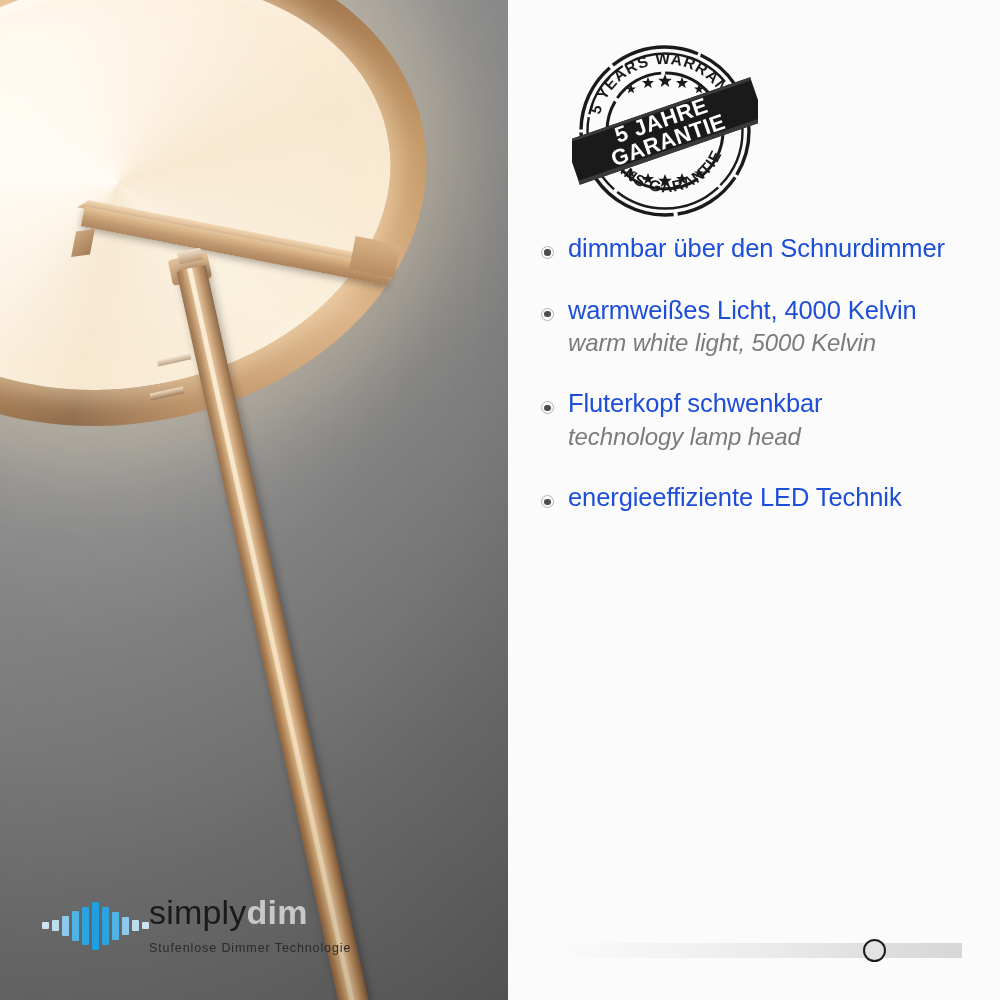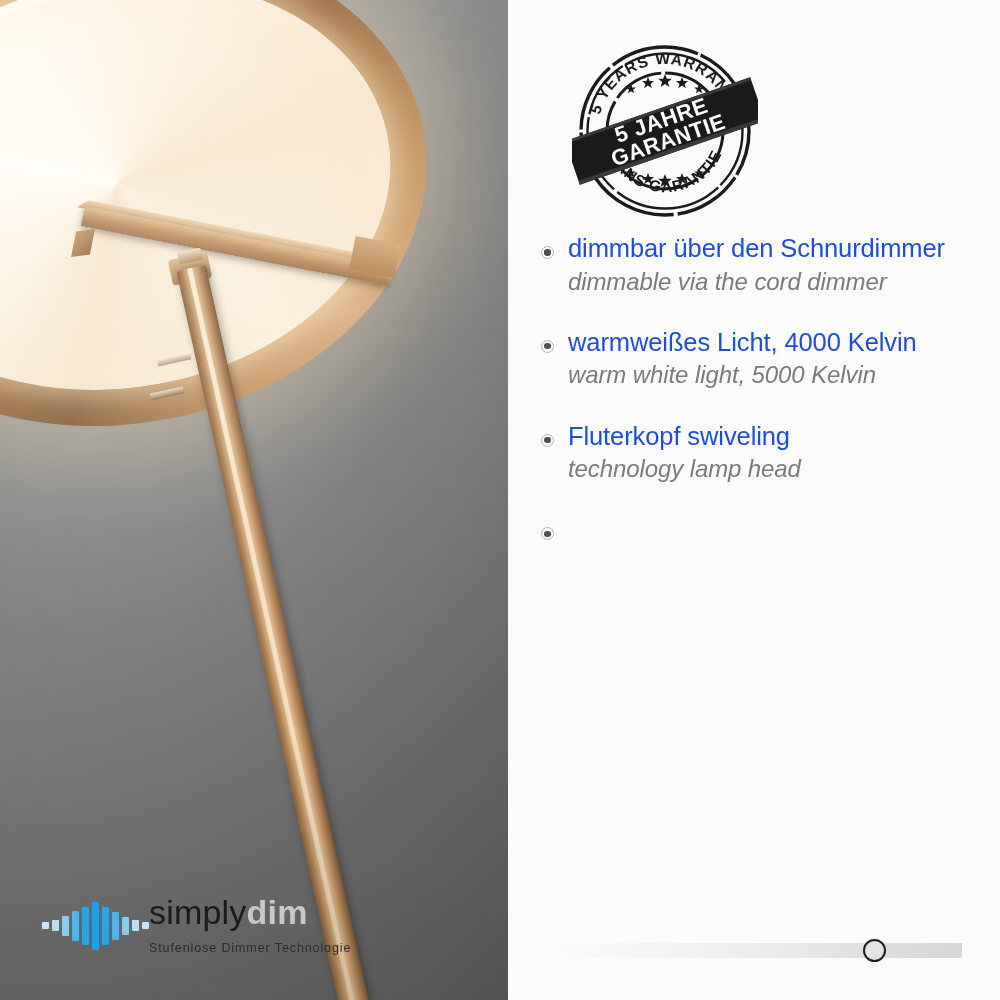--- a/index.html
+++ b/index.html
@@ -279,43 +279,43 @@
       </svg>
     </div>
 
     <div class="features">
 
       <div class="feature">
         <span class="bullet">
             <i></i>
           </span>
         <div class="f-de">dimmbar über den Schnurdimmer</div>
-        <div class="f-en">dimmable via the cord dimmer</div>
       </div>
 
       <div class="feature">
         <span class="bullet">
             <i></i>
           </span>
         <div class="f-de">warmweißes Licht, 4000 Kelvin</div>
         <div class="f-en">warm white light, 5000 Kelvin</div>
       </div>
 
       <div class="feature">
         <span class="bullet">
             <i></i>
           </span>
-        <div class="f-de">Fluterkopf swiveling</div>
+        <div class="f-de">Fluterkopf schwenkbar</div>
         <div class="f-en">technology lamp head</div>
       </div>
 
       <div class="feature">
         <span class="bullet">
             <i></i>
           </span>
+        <div class="f-de">energieeffiziente LED Technik</div>
       </div>
 
     </div>
 
     <div class="slider">
       <div class="slider-track"></div>
       <div class="slider-knob" id="slider-knob" style="left: 78%;"></div>
     </div>
 
   </div>

